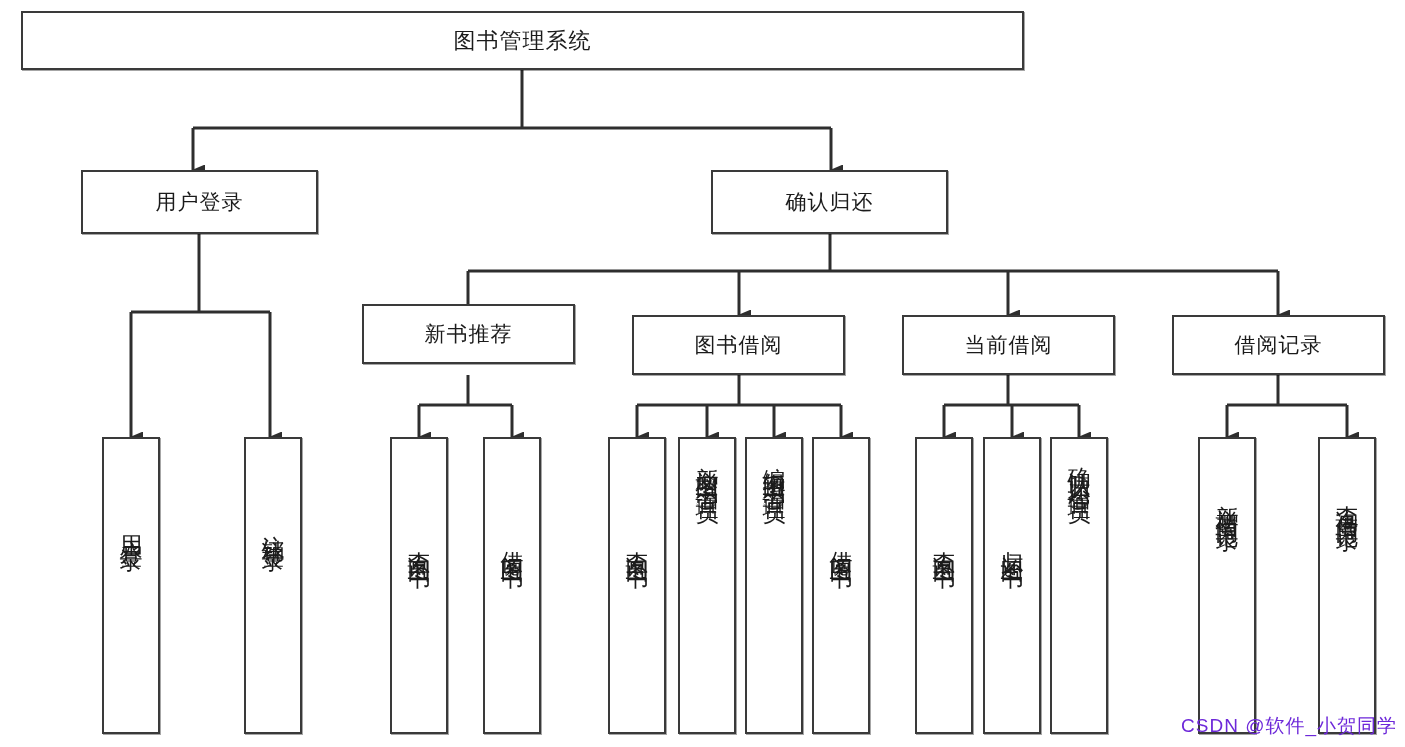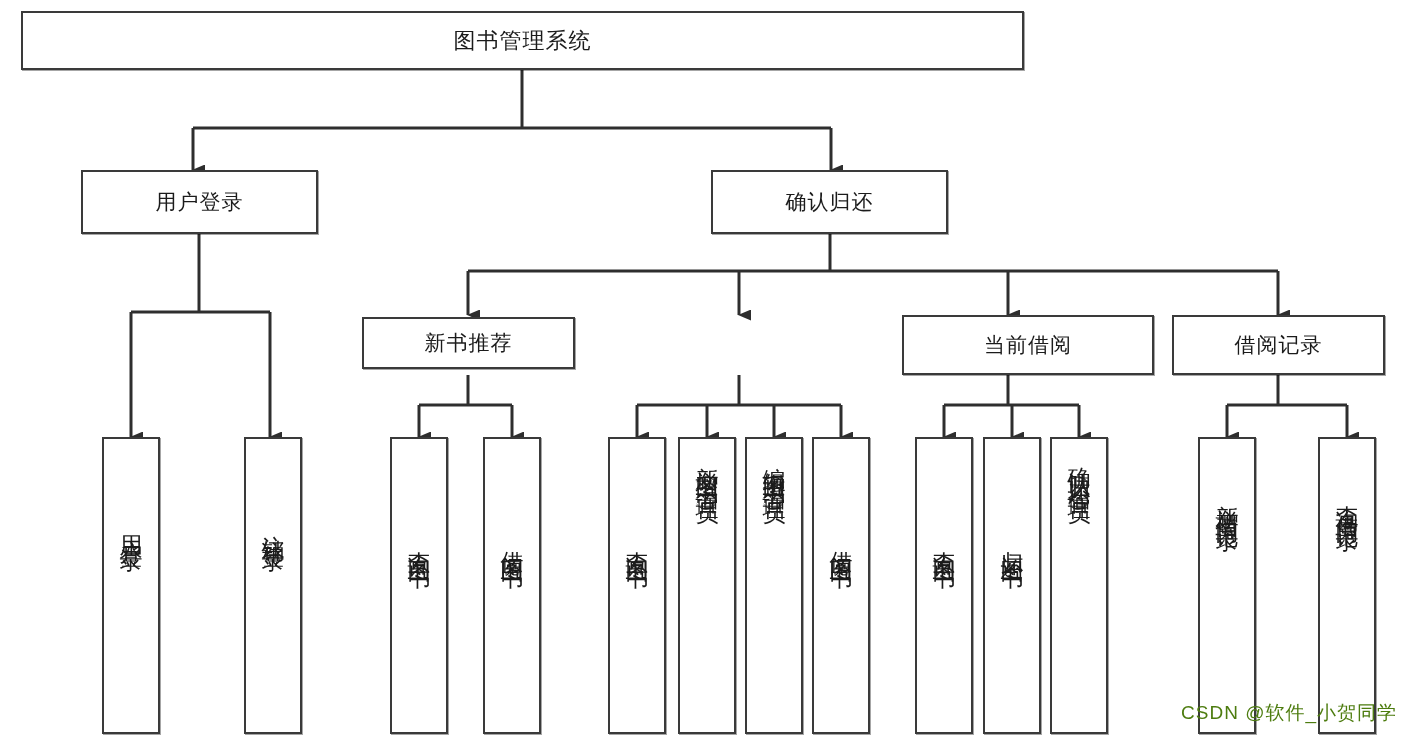--- a/index.html
+++ b/index.html
@@ -27,22 +27,22 @@
     text-orientation:upright;
     font-size:23px;
     letter-spacing:5px;
     line-height:1;
   }
   .v-node.mid .lbl{margin-top:70px;}
   .v-node.mid2 .lbl{margin-top:86px;}
   .v-node.mid3 .lbl{margin-top:40px;}
   .v-node.top .lbl{margin-top:2px;}
   .watermark{
-    position:absolute;right:8px;bottom:21px;
-    font-size:19px;color:#4d7c0f;
+    position:absolute;right:8px;bottom:8px;
+    font-size:19px;color:#6d28d9;
     letter-spacing:1px;white-space:nowrap;
     pointer-events:none;
   }
 </style>
 </head>
 <body>
 
 <div id="stage">
 
   <svg id="wires" viewBox="0 0 1405 747" xmlns="http://www.w3.org/2000/svg">
@@ -99,24 +99,27 @@
     <span class="lbl">图书管理系统</span>
   </div>
 
   <div class="node h-node" style="left:81px;top:170px;width:237px;height:64px;">
     <span class="lbl">用户登录</span>
   </div>
   <div class="node h-node" style="left:711px;top:170px;width:237px;height:64px;">
     <span class="lbl">确认归还</span>
   </div>
 
-  <div class="node h-node" style="left:362px;top:317px;width:213px;height:52px;">
+  <div class="node h-node" style="left:362px;top:304px;width:213px;height:60px;">
     <span class="lbl">新书推荐</span>
   </div>
-  <div class="node h-node" style="left:902px;top:315px;width:252px;height:60px;">
+  <div class="node h-node" style="left:632px;top:315px;width:213px;height:60px;">
+    <span class="lbl">图书借阅</span>
+  </div>
+  <div class="node h-node" style="left:902px;top:315px;width:213px;height:60px;">
     <span class="lbl">当前借阅</span>
   </div>
   <div class="node h-node" style="left:1172px;top:315px;width:213px;height:60px;align-items:center;">
     <span class="lbl">借阅记录</span>
   </div>
 
   <div class="node v-node mid" style="left:102px;top:437px;width:58px;height:297px;">
     <span class="lbl">用户登录</span>
   </div>
   <div class="node v-node mid" style="left:244px;top:437px;width:58px;height:297px;">

